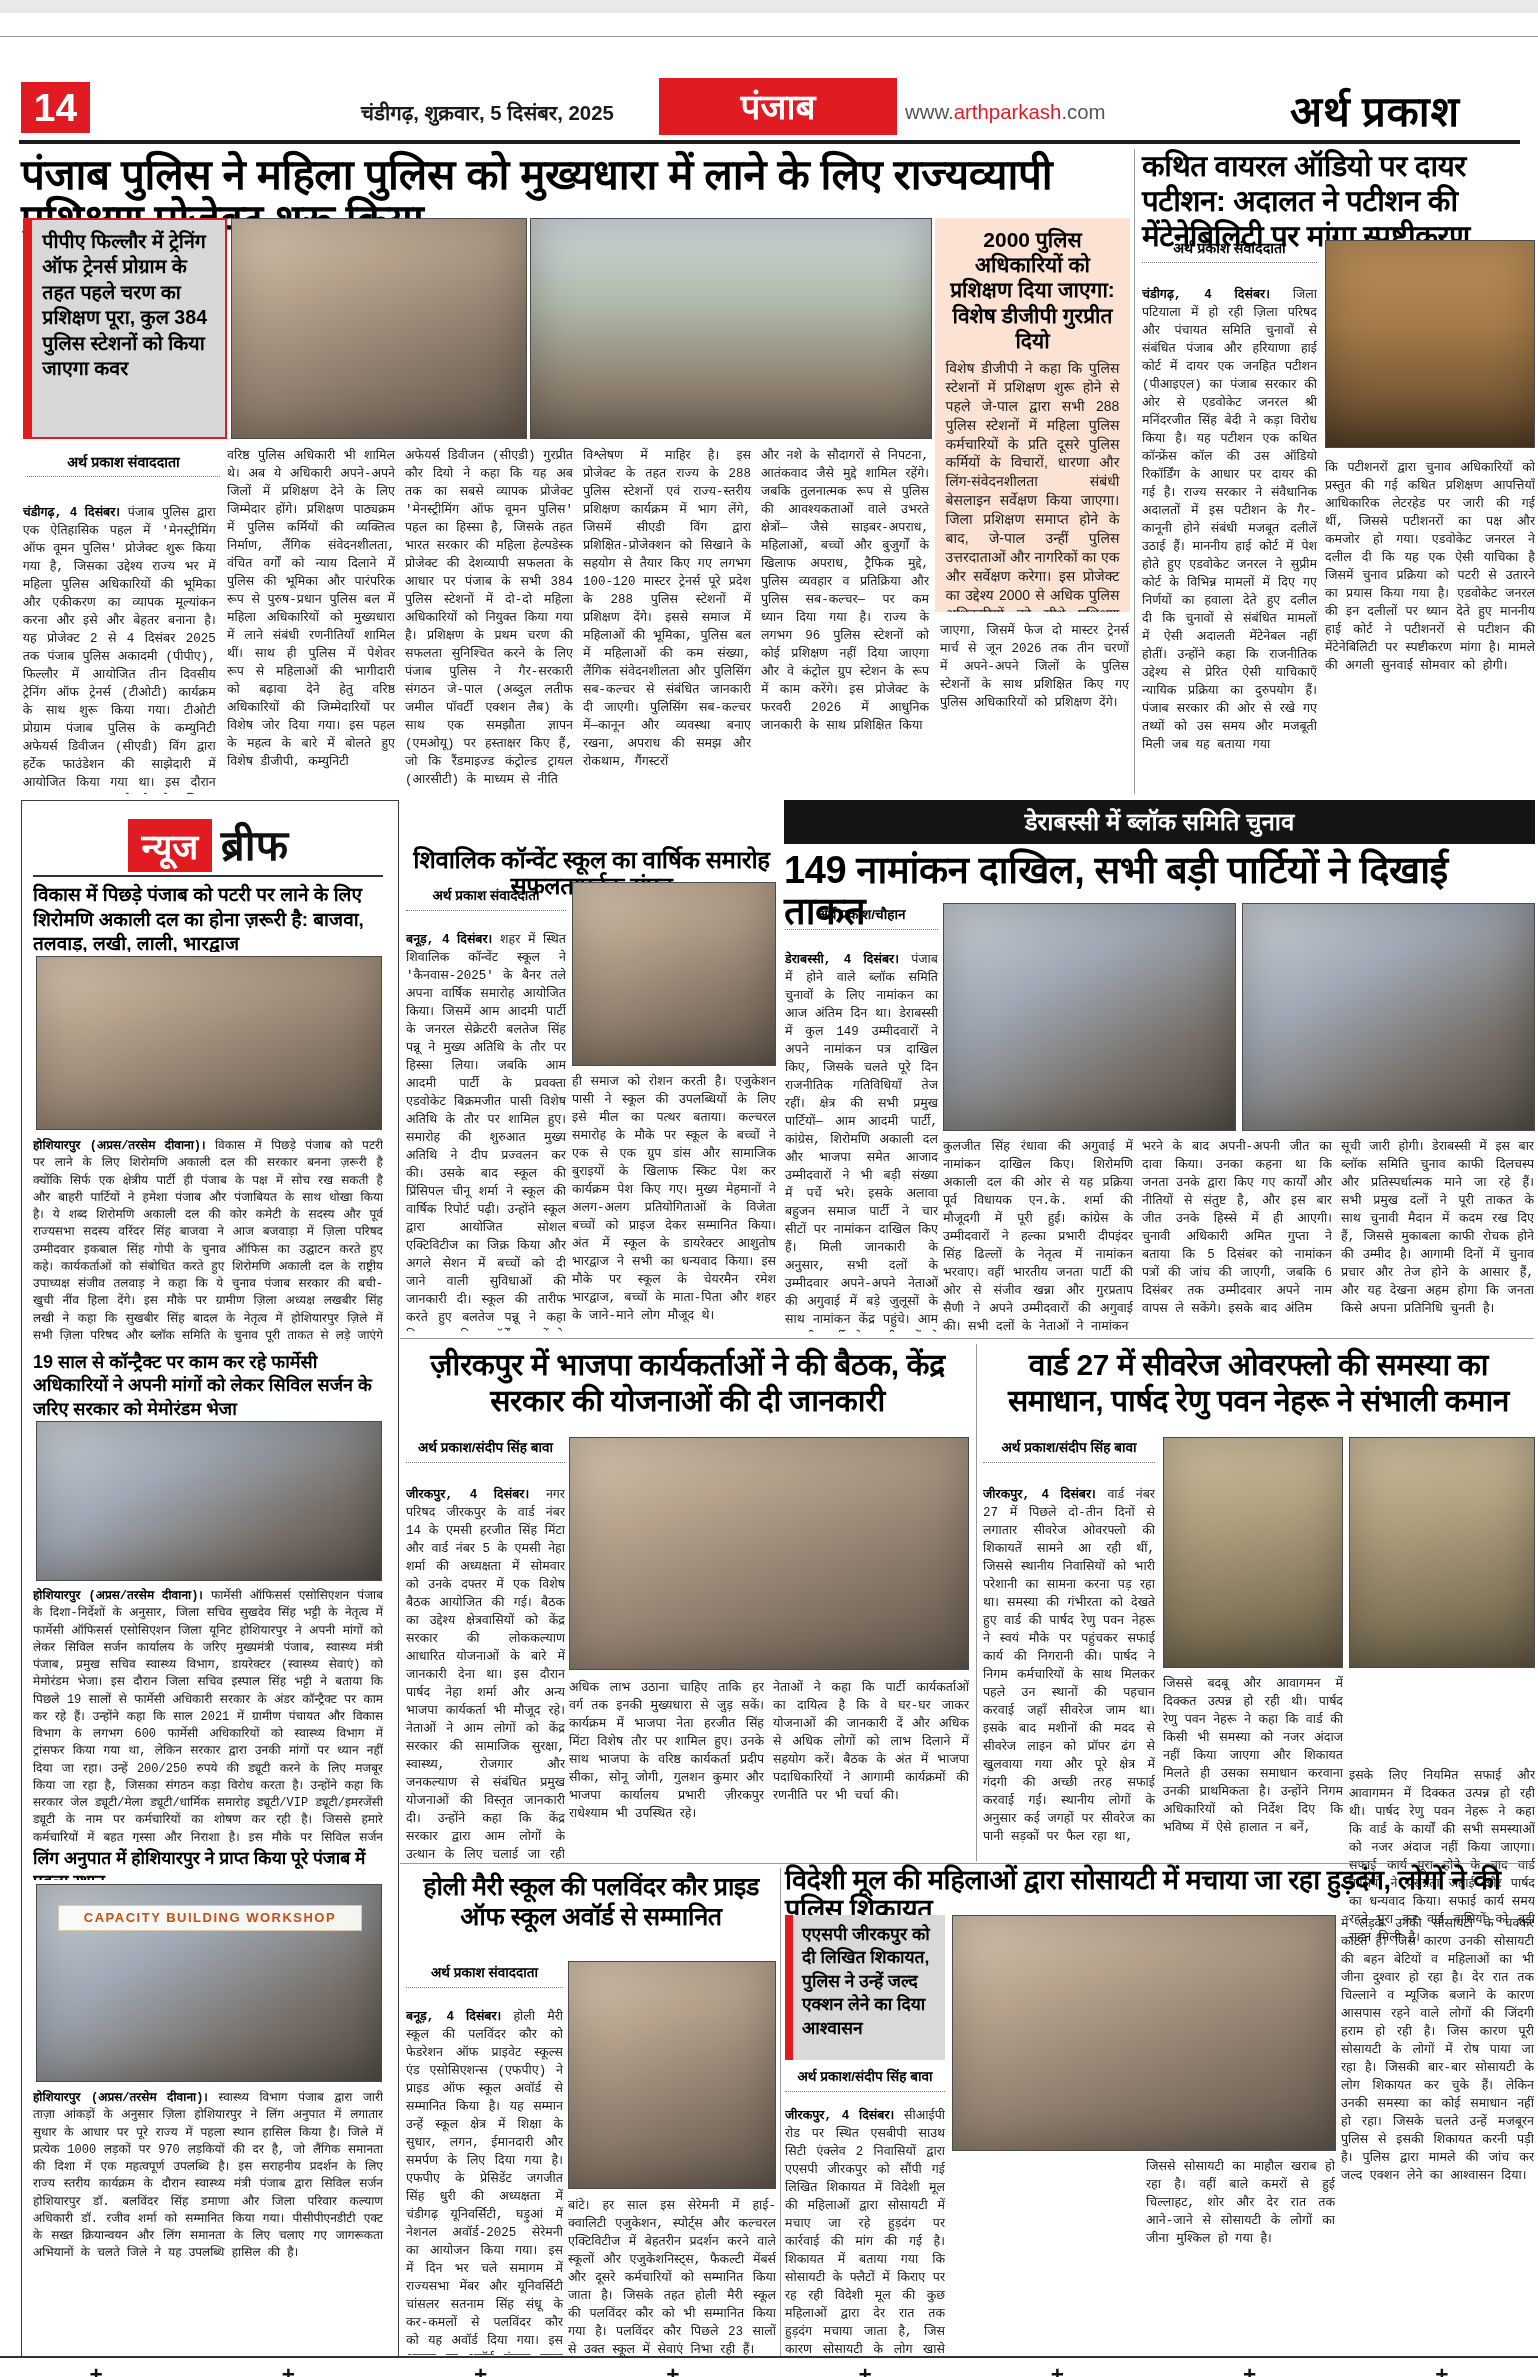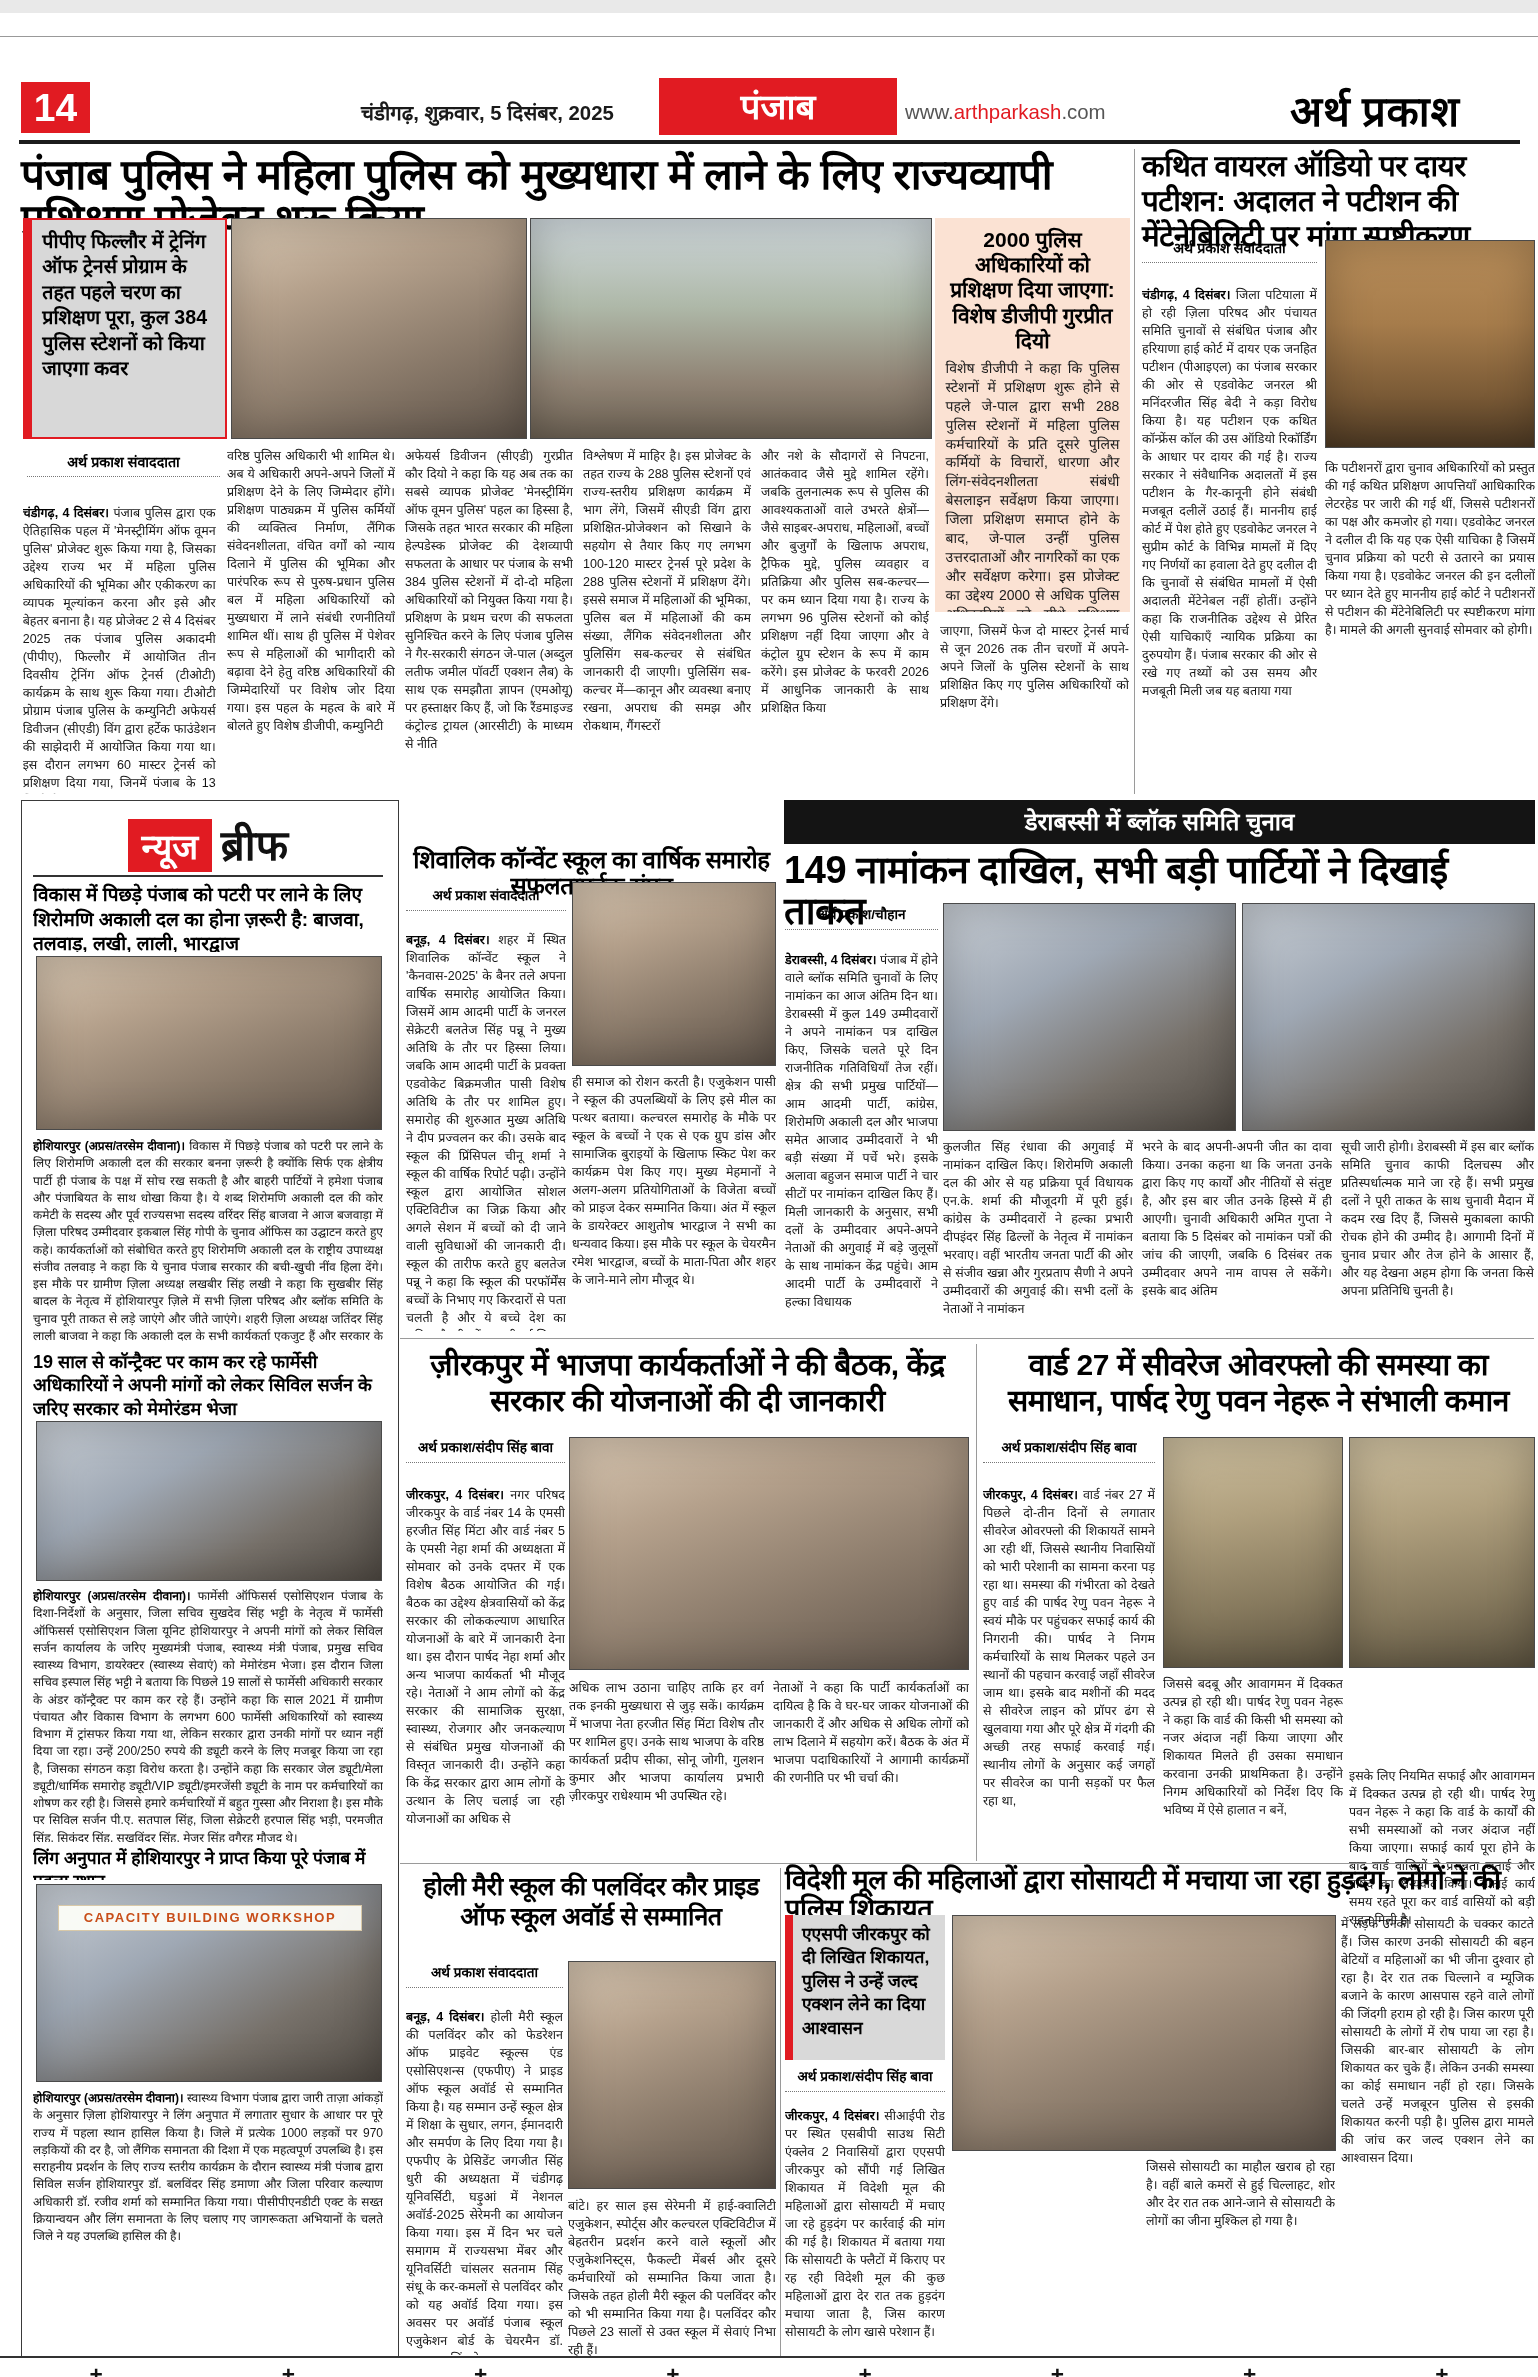--- a/index.html
+++ b/index.html
@@ -1,21 +1,21 @@
 <!DOCTYPE html>
 <html style="font-size:12px"><head>
 <meta charset="utf-8">
 <style>
   html,body{margin:0;padding:0;background:#e9e9e9;}
   .page{position:relative;width:1538px;height:2377px;background:#ffffff;margin:13px auto;
         font-family:"Liberation Sans","DejaVu Sans",sans-serif;color:#111;overflow:hidden;}
   .abs{position:absolute;box-sizing:border-box;}
   .hl{font-weight:bold;color:#000;line-height:1.08;letter-spacing:-0.4px;}
   .hl-c{text-align:center;}
-  .bodytxt{margin:0;font-size:12.5px;line-height:1.44;text-align:justify;color:#151515;overflow:hidden;}
+  .bodytxt{margin:0;font-size:12.5px;line-height:1.44;text-align:justify;color:#151515;overflow:hidden;font-family:Liberation Mono, monospace;}
   .bodytxt b{color:#000;}
   .byline{font-weight:bold;text-align:center;font-size:14.3px;color:#000;
           border-bottom:1.5px dotted #777;padding-bottom:5.3px;line-height:1.2;}
   .photo{border:0.8px solid #4a4a4a;box-shadow:inset 0 0 45px rgba(0,0,0,.25);}
   .ph-indoor{background:linear-gradient(160deg,#d8c7b2 0%,#b5a18c 30%,#8a7a6a 65%,#5f544a 100%);}
   .ph-outdoor{background:linear-gradient(180deg,#cfd8dc 0%,#aeb8a8 40%,#8f8273 75%,#6e6355 100%);}
   .ph-portrait{background:linear-gradient(180deg,#b98e5a 0%,#a67c4b 40%,#7a5a36 75%,#4e3a24 100%);}
   .ph-meeting{background:linear-gradient(150deg,#c9cfd6 0%,#9fa8b4 35%,#77716a 70%,#514b44 100%);}
   .ph-street{background:linear-gradient(170deg,#cdbf9f 0%,#b0a07e 35%,#877a5e 70%,#5c5340 100%);}
   .redbox{background:#e11b22;color:#fff;font-weight:bold;text-align:center;}

